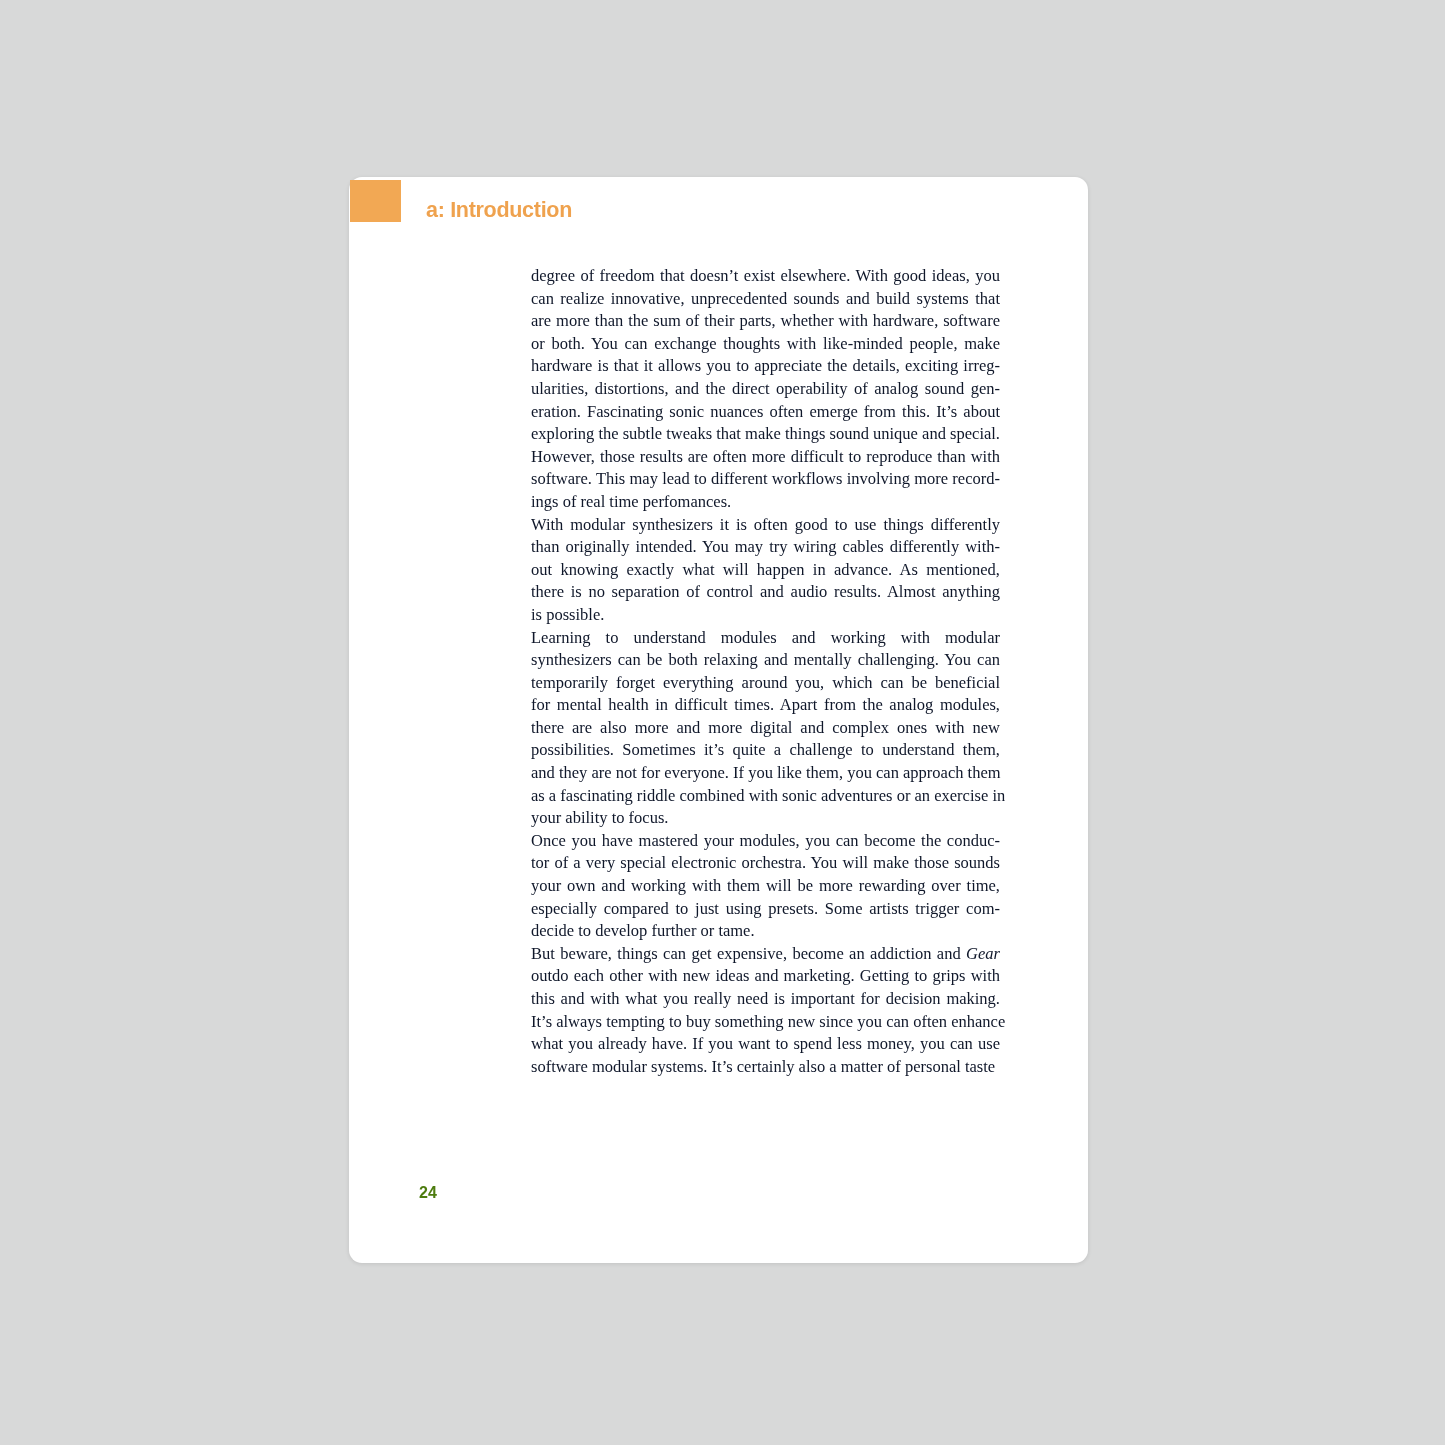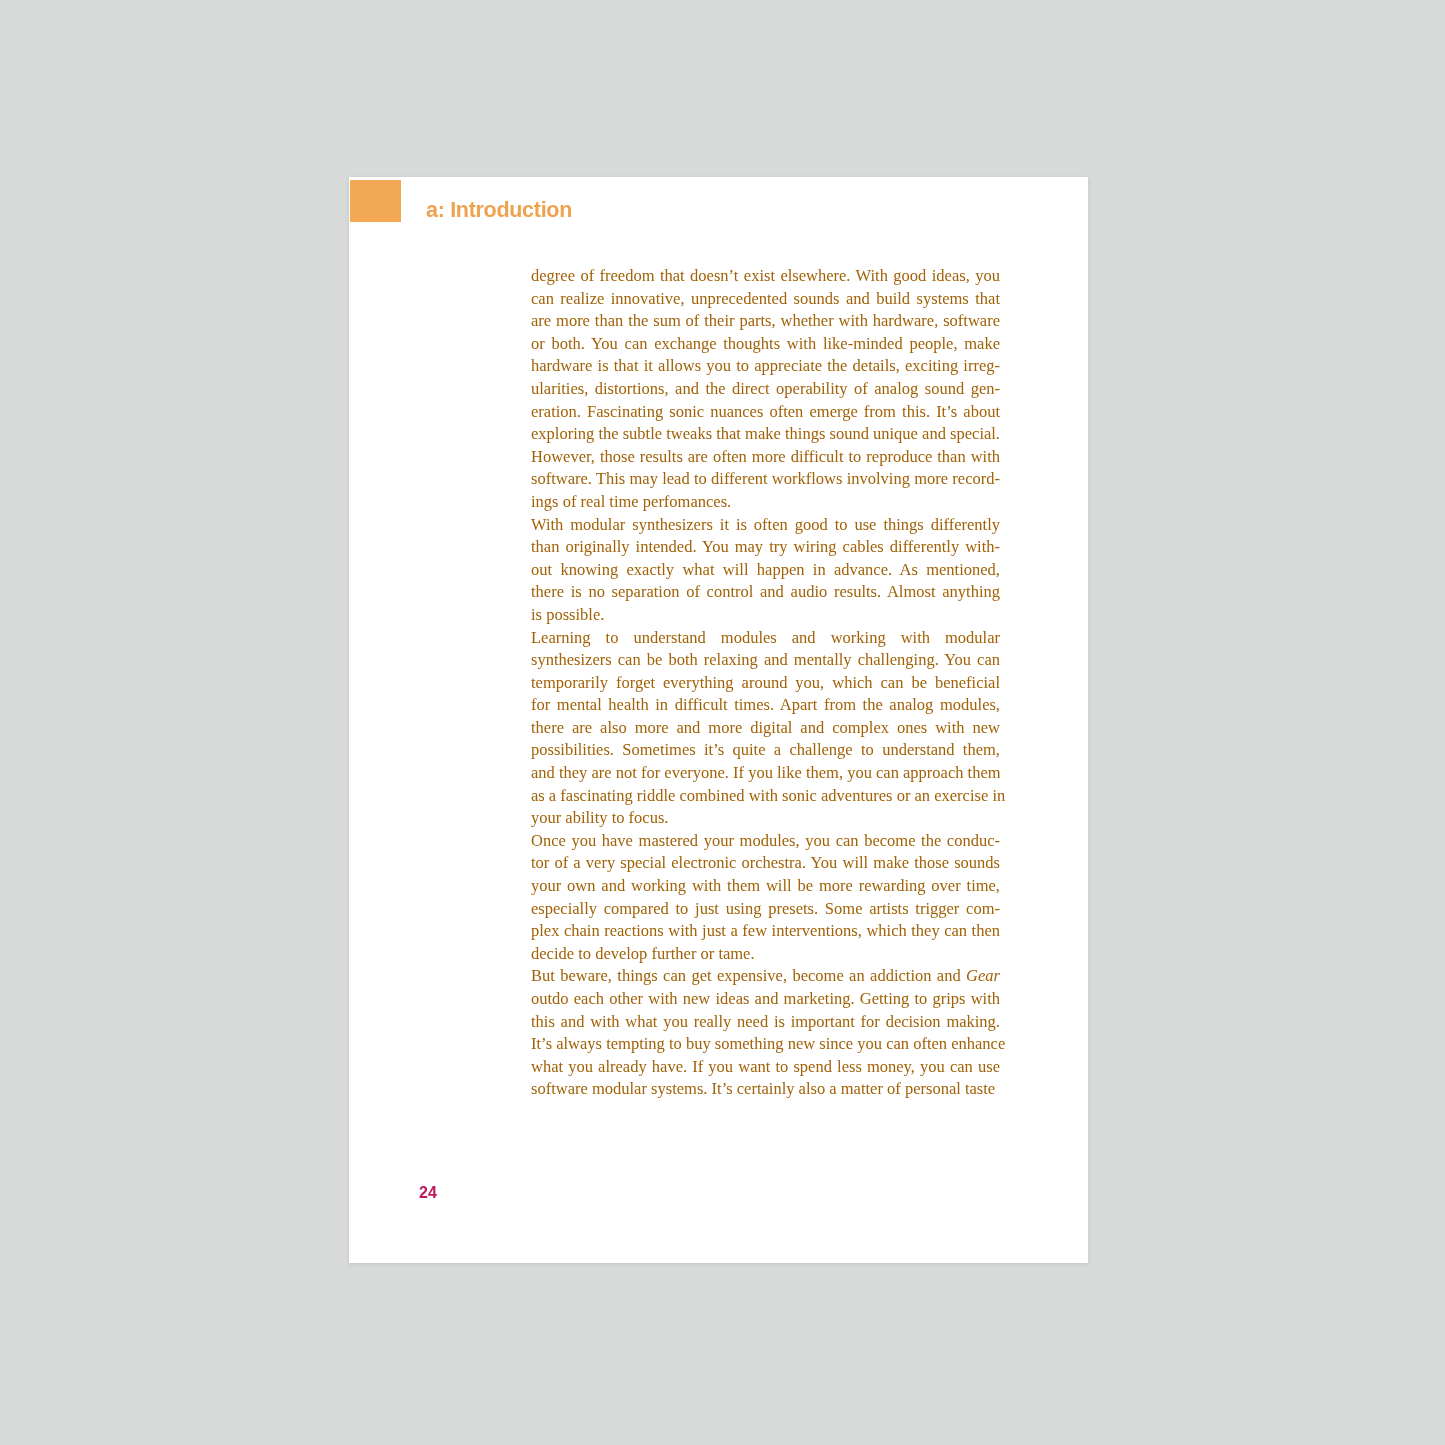--- a/index.html
+++ b/index.html
@@ -57,32 +57,32 @@
   .body-text .text-line.para-last {
     text-align-last: left;
   }
   .page-number {
     position: absolute;
     left: 70px;
     top: 1008px;
     font-family: "Liberation Sans", sans-serif;
     font-weight: bold;
     font-size: 16px;
-    color: #be185d;
+    color: #4d7c0f;
     line-height: 1;
   }
 </style>
 </head>
 <body>
 
 <div class="canvas" style="background: rgb(216, 217, 217);">
-  <div class="book-page" style="background: rgb(255, 255, 255);">
+  <div class="book-page" style="background: rgb(255, 255, 255); border-radius: 13px;">
     <div class="chapter-marker" style="background: rgb(242, 168, 84);"></div>
     <div class="chapter-heading" style="color: rgb(239, 162, 78);">a: Introduction</div>
-    <div class="body-text" style="color: #a16207;">
+    <div class="body-text" style="color: #0f172a;">
         <div class="text-line">degree of freedom that doesn’t exist elsewhere. With good ideas, you</div>
         <div class="text-line">can realize innovative, unprecedented sounds and build systems that</div>
         <div class="text-line">are more than the sum of their parts, whether with hardware, software</div>
         <div class="text-line">or both. You can exchange thoughts with like-minded people, make</div>
         <div class="text-line">hardware is that it allows you to appreciate the details, exciting irreg-</div>
         <div class="text-line">ularities, distortions, and the direct operability of analog sound gen-</div>
         <div class="text-line">eration. Fascinating sonic nuances often emerge from this. It’s about</div>
         <div class="text-line">exploring the subtle tweaks that make things sound unique and special.</div>
         <div class="text-line">However, those results are often more difficult to reproduce than with</div>
         <div class="text-line">software. This may lead to different workflows involving more record-</div>
@@ -98,21 +98,20 @@
         <div class="text-line">for mental health in difficult times. Apart from the analog modules,</div>
         <div class="text-line">there are also more and more digital and complex ones with new</div>
         <div class="text-line">possibilities. Sometimes it’s quite a challenge to understand them,</div>
         <div class="text-line">and they are not for everyone. If you like them, you can approach them</div>
         <div class="text-line">as a fascinating riddle combined with sonic adventures or an exercise in</div>
         <div class="text-line para-last">your ability to focus.</div>
         <div class="text-line">Once you have mastered your modules, you can become the conduc-</div>
         <div class="text-line">tor of a very special electronic orchestra. You will make those sounds</div>
         <div class="text-line">your own and working with them will be more rewarding over time,</div>
         <div class="text-line">especially compared to just using presets. Some artists trigger com-</div>
-        <div class="text-line">plex chain reactions with just a few interventions, which they can then</div>
         <div class="text-line para-last">decide to develop further or tame.</div>
         <div class="text-line">But beware, things can get expensive, become an addiction and <i>Gear</i></div>
         <div class="text-line">outdo each other with new ideas and marketing. Getting to grips with</div>
         <div class="text-line">this and with what you really need is important for decision making.</div>
         <div class="text-line">It’s always tempting to buy something new since you can often enhance</div>
         <div class="text-line">what you already have. If you want to spend less money, you can use</div>
         <div class="text-line para-last">software modular systems. It’s certainly also a matter of personal taste</div>
       </div>
     <div class="page-number">24</div>
   </div>

